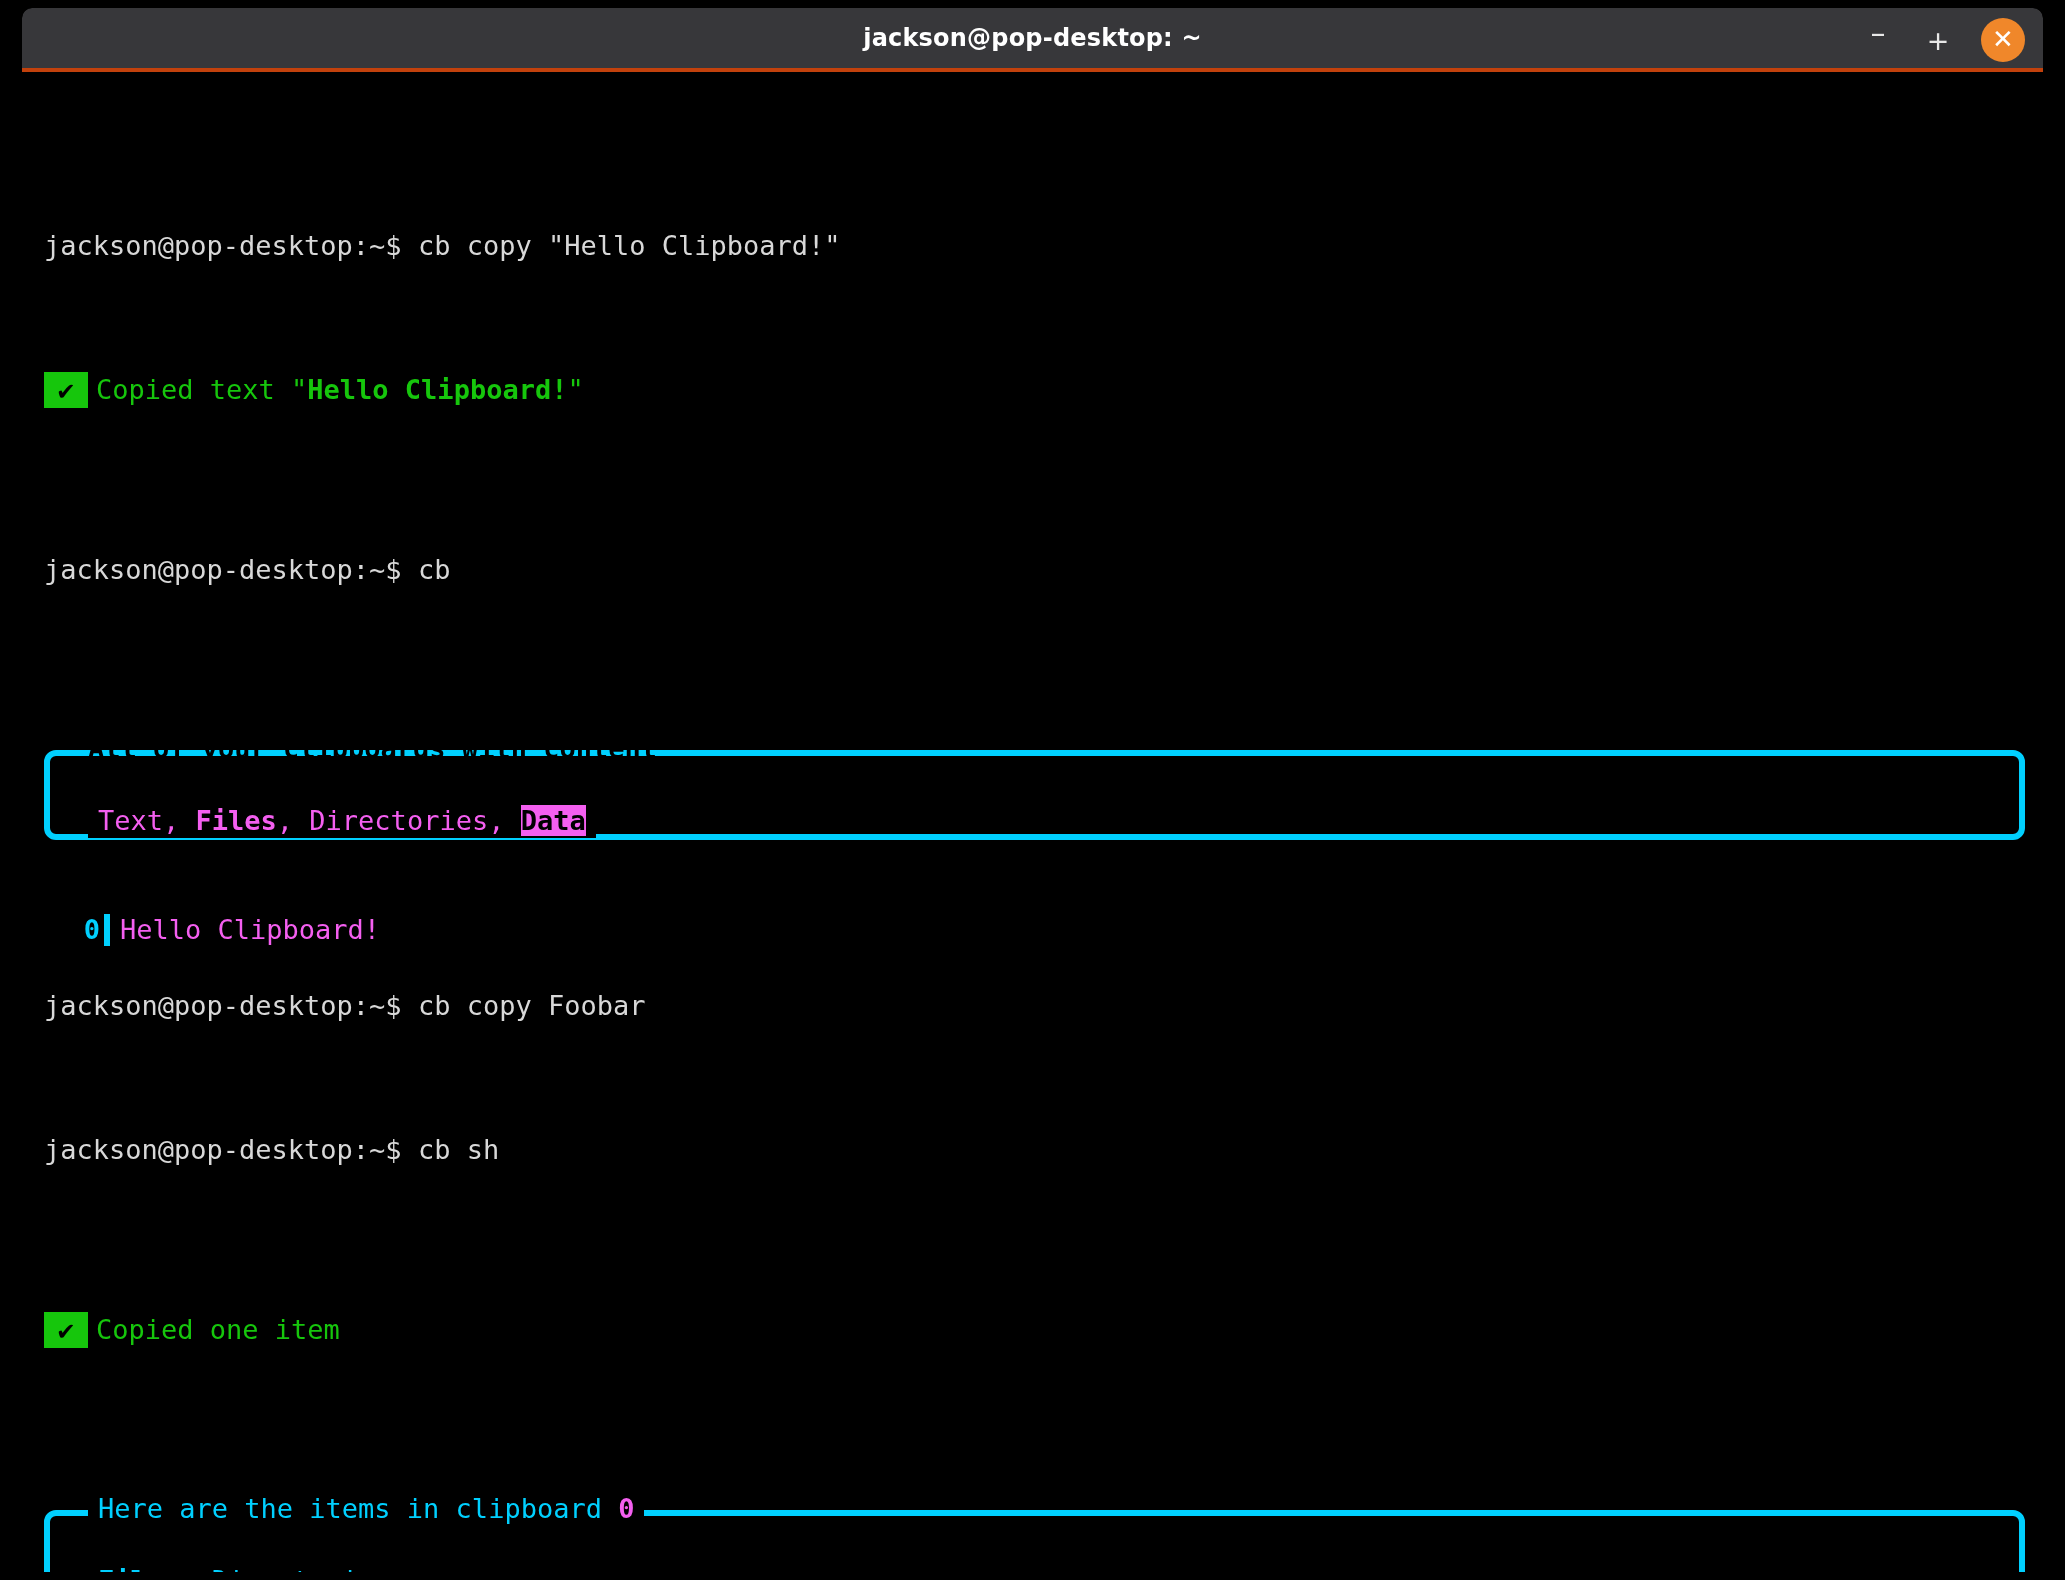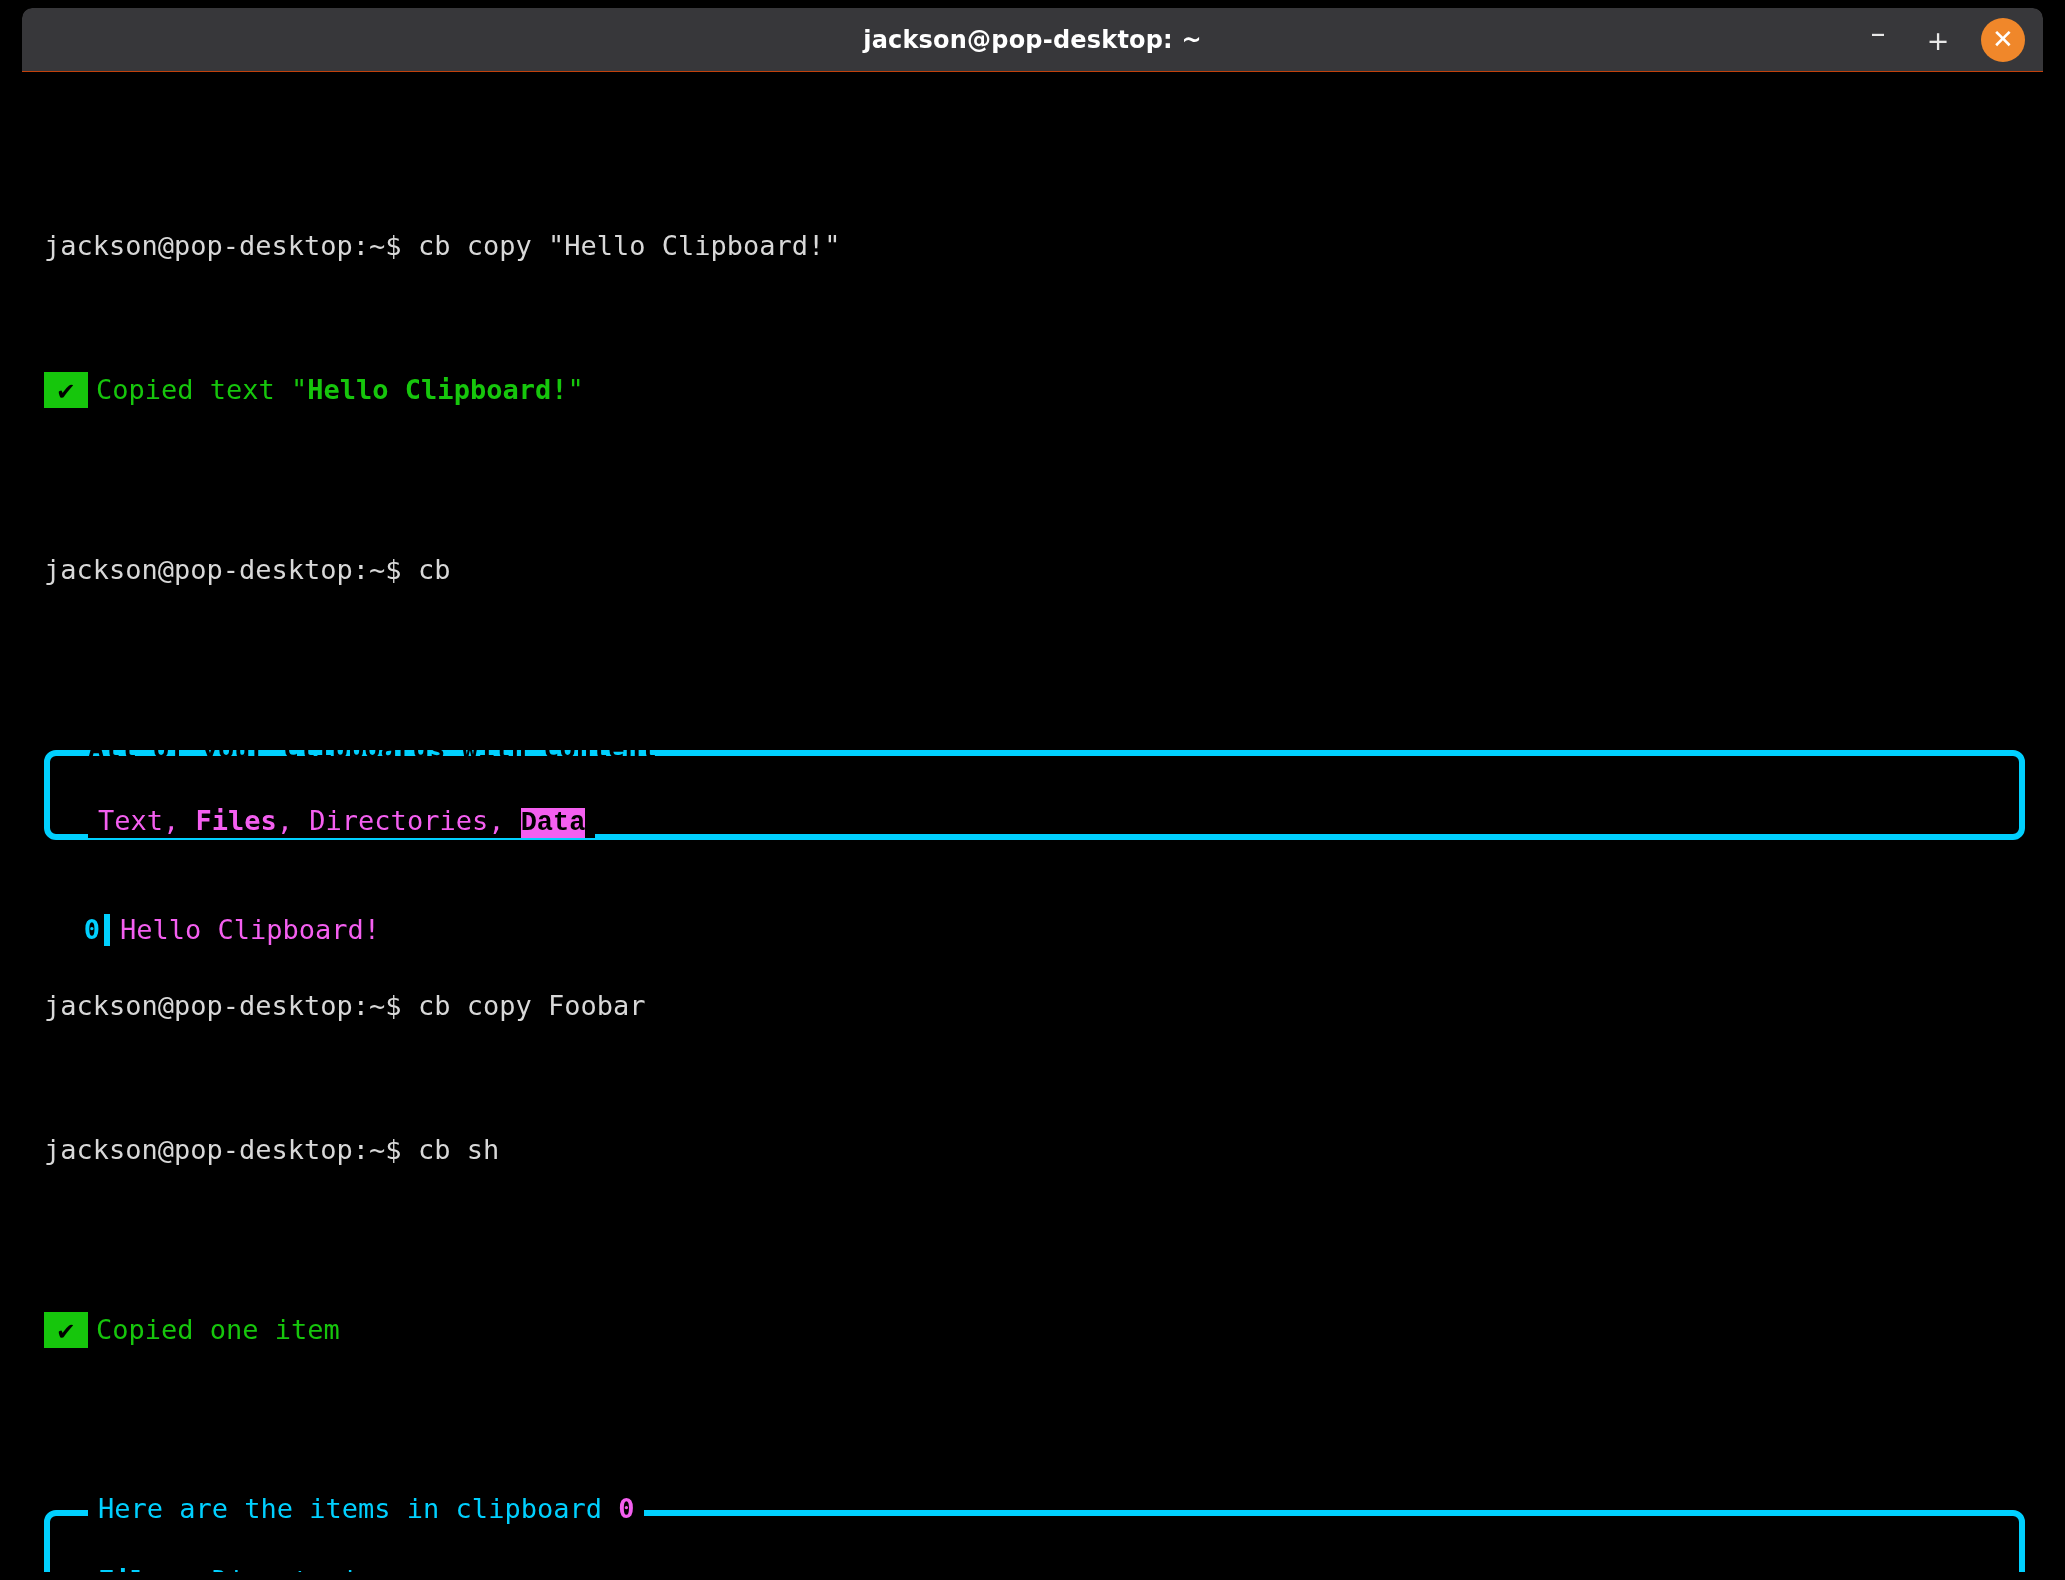--- a/index.html
+++ b/index.html
@@ -23,21 +23,21 @@
     overflow: hidden;
   }
   #titlebar {
     position: relative;
     height: 64px;
     background: #37373a;
     border-radius: 10px 10px 0 0;
     display: flex;
     align-items: center;
     justify-content: center;
-    border-bottom: 1px solid #c2410c;
+    border-bottom: 4px solid #c2410c;
   }
   #titlebar-title {
     color: #ffffff;
     font-family: "DejaVu Sans", "Liberation Sans", sans-serif;
     font-size: 24px;
     font-weight: bold;
     letter-spacing: 0.2px;
   }
   #winbtns {
     position: absolute;
@@ -98,21 +98,20 @@
   }
   .hl-cyan {
     background: #00d0ff;
     color: #000000;
     font-weight: bold;
   }
   .hl-mag {
     background: #f45ff0;
     color: #000000;
     font-weight: bold;
-    font-family: Liberation Mono, monospace;
   }
 
   
   .cbbox { position: relative; }
   .box-frame {
     position: absolute;
     left: 22px;
     right: 18px;
     border: 6px solid #00d0ff;
     border-radius: 12px;

